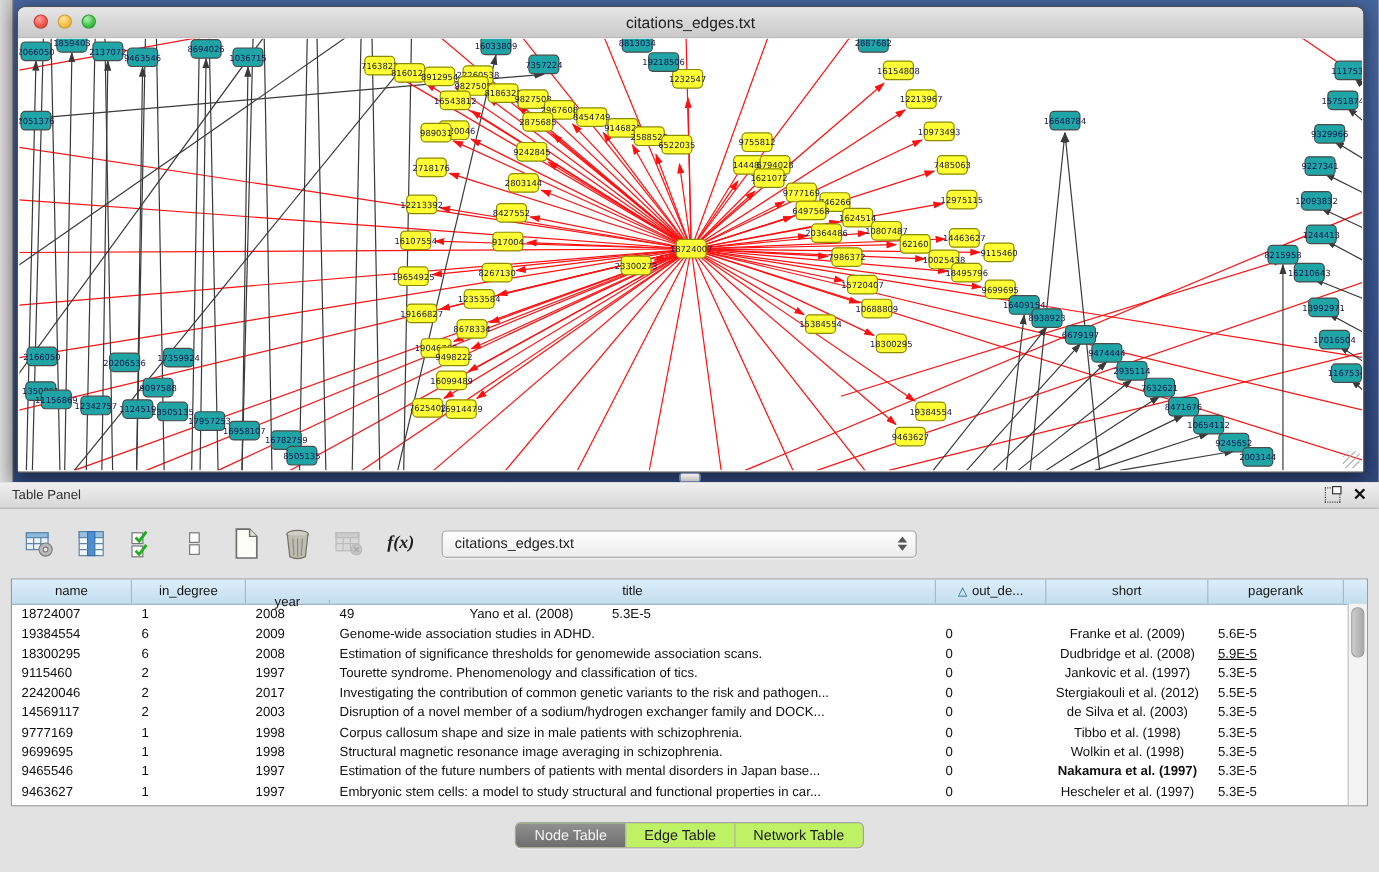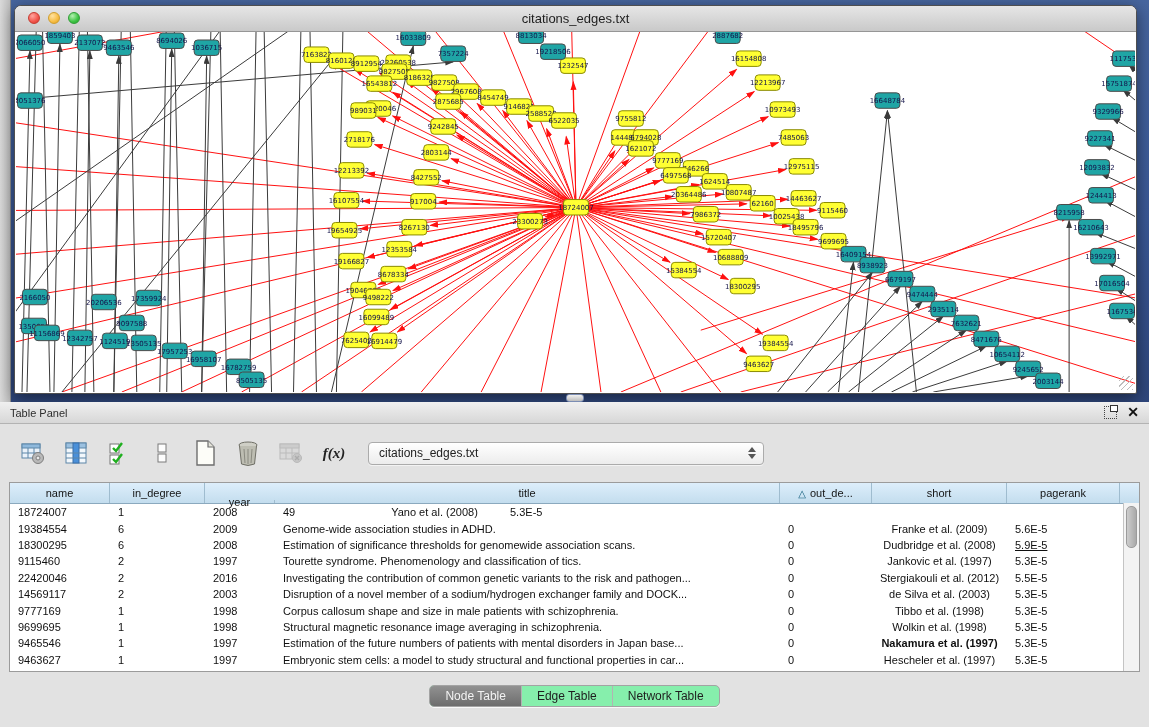--- a/index.html
+++ b/index.html
@@ -59,21 +59,21 @@
   .tbody{font-size:11px;color:#101010;}
   .tr{display:flex;height:16.4px;align-items:center;}
   .td{box-sizing:border-box;white-space:nowrap;overflow:hidden;}
   .td.l{padding-left:8px;text-align:left;}
   .td.c{text-align:center;}
   .vscroll{position:absolute;right:0;top:20px;bottom:0;width:15px;background:#f3f3f3;border-left:1px solid #c4c4c4;}
   .vthumb{position:absolute;left:2px;top:3px;width:9px;height:40px;border-radius:5px;
     background:linear-gradient(90deg,#cdcdcd,#a9a9a9);border:1px solid #9b9b9b;}
 
   .tabsbar{position:absolute;left:0;top:268px;width:100%;height:28px;display:flex;justify-content:center;align-items:center;}
-  .tabs{display:flex;border:1px solid #a3a3a3;border-radius:5px;overflow:hidden;background:#86efac;
+  .tabs{display:flex;border:1px solid #a3a3a3;border-radius:5px;overflow:hidden;background:#bef264;
     box-shadow:0 1px 0 rgba(255,255,255,.8);margin-top:24px;}
   .tab{padding:3px 15px;font-size:12px;color:#1e1e1e;border-right:1px solid #b3b3b3;}
   .tab:last-child{border-right:none;}
   .tab.selected{background:linear-gradient(#919191,#6d6d6d);color:#f3f3f3;}
 
   .statusbar{position:absolute;left:0;bottom:0;width:100%;height:28px;box-sizing:border-box;
     background:linear-gradient(#ededed,#d8d8d8);border-top:1px solid #b6b6b6;
     display:flex;align-items:center;justify-content:flex-end;padding-right:13px;gap:8px;
     font-size:11px;color:#1c1c1c;}
   .statussep{width:1px;height:17px;background:#bcbcbc;box-shadow:1px 0 0 #fdfdfd;margin-right:8px;}
@@ -836,21 +836,21 @@
             <div class="td l" style="width: 95px;">2</div>
             <div class="td l" style="width: 70px;">1997</div>
             <div class="td l" style="width: 505px;">Tourette syndrome. Phenomenology and classification of tics.</div>
             <div class="td l" style="width: 92px;">0</div>
             <div class="td c" style="width: 135px;">Jankovic et al. (1997)</div>
             <div class="td l" style="width: 113px;">5.3E-5</div>
           </div>
           <div class="tr">
             <div class="td l" style="width: 100px;">22420046</div>
             <div class="td l" style="width: 95px;">2</div>
-            <div class="td l" style="width: 70px;">2016</div>
+            <div class="td l" style="width: 70px;">2017</div>
             <div class="td l" style="width: 505px;">Investigating the contribution of common genetic variants to the risk and pathogen...</div>
             <div class="td l" style="width: 92px;">0</div>
             <div class="td c" style="width: 135px;">Stergiakouli et al. (2012)</div>
             <div class="td l" style="width: 113px;">5.5E-5</div>
           </div>
           <div class="tr">
             <div class="td l" style="width: 100px;">14569117</div>
             <div class="td l" style="width: 95px;">2</div>
             <div class="td l" style="width: 70px;">2003</div>
             <div class="td l" style="width: 505px;">Disruption of a novel member of a sodium/hydrogen exchanger family and DOCK...</div>

